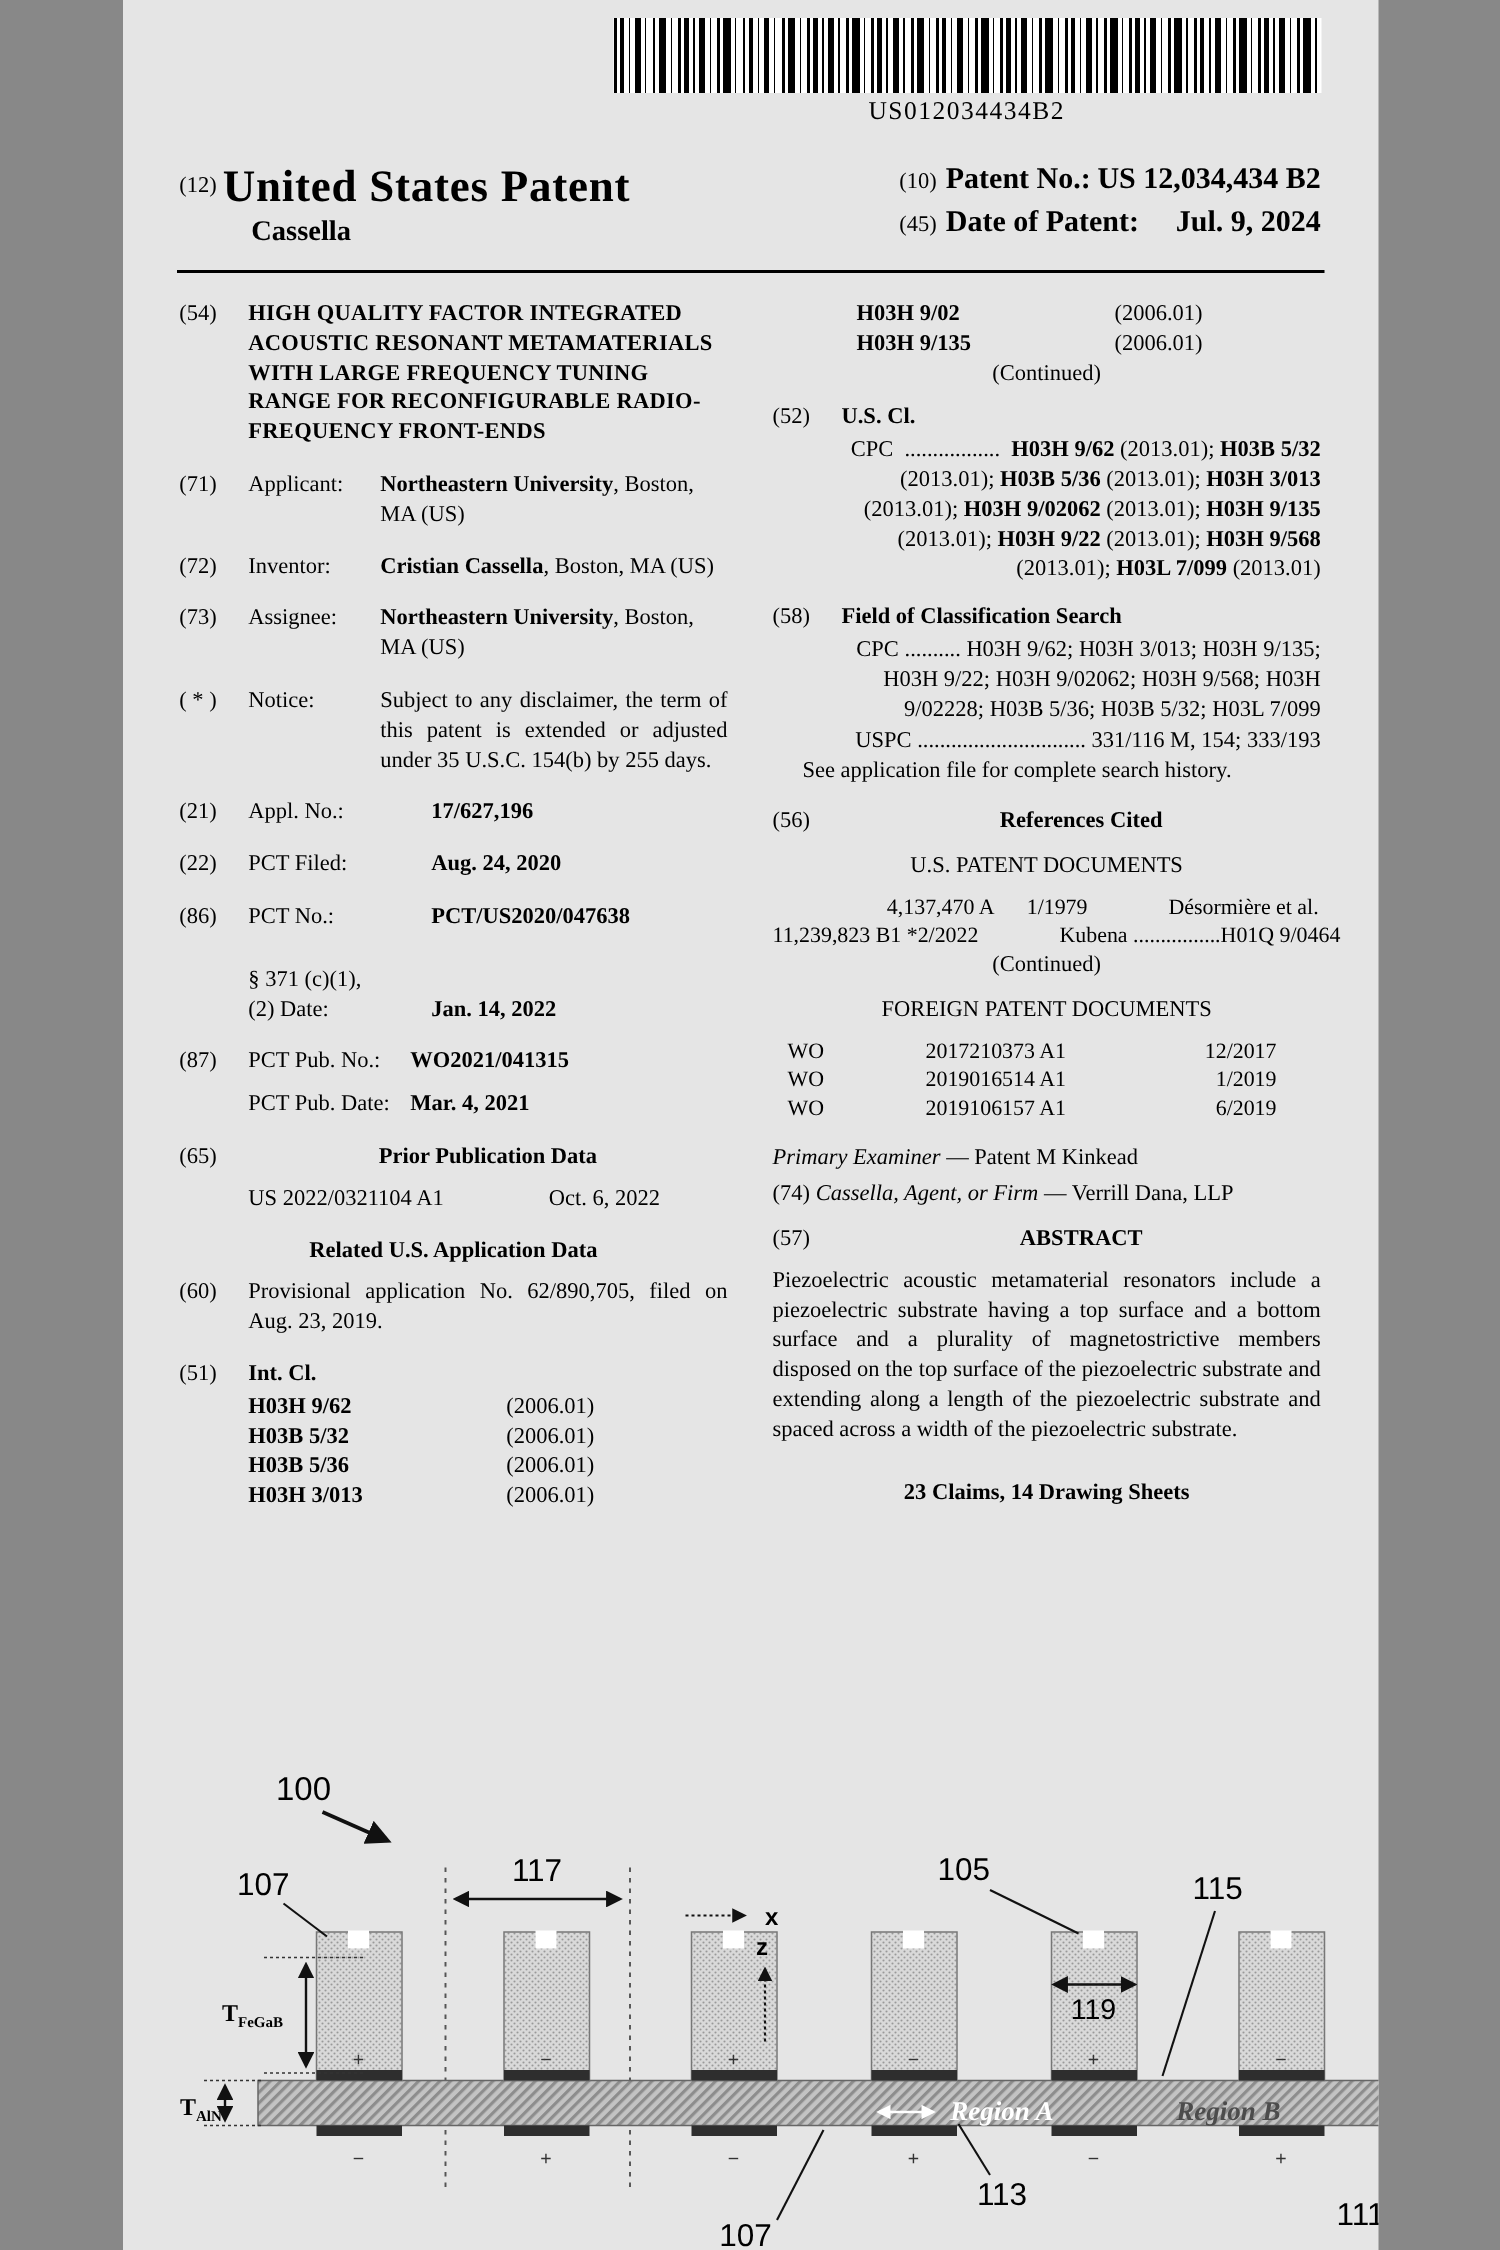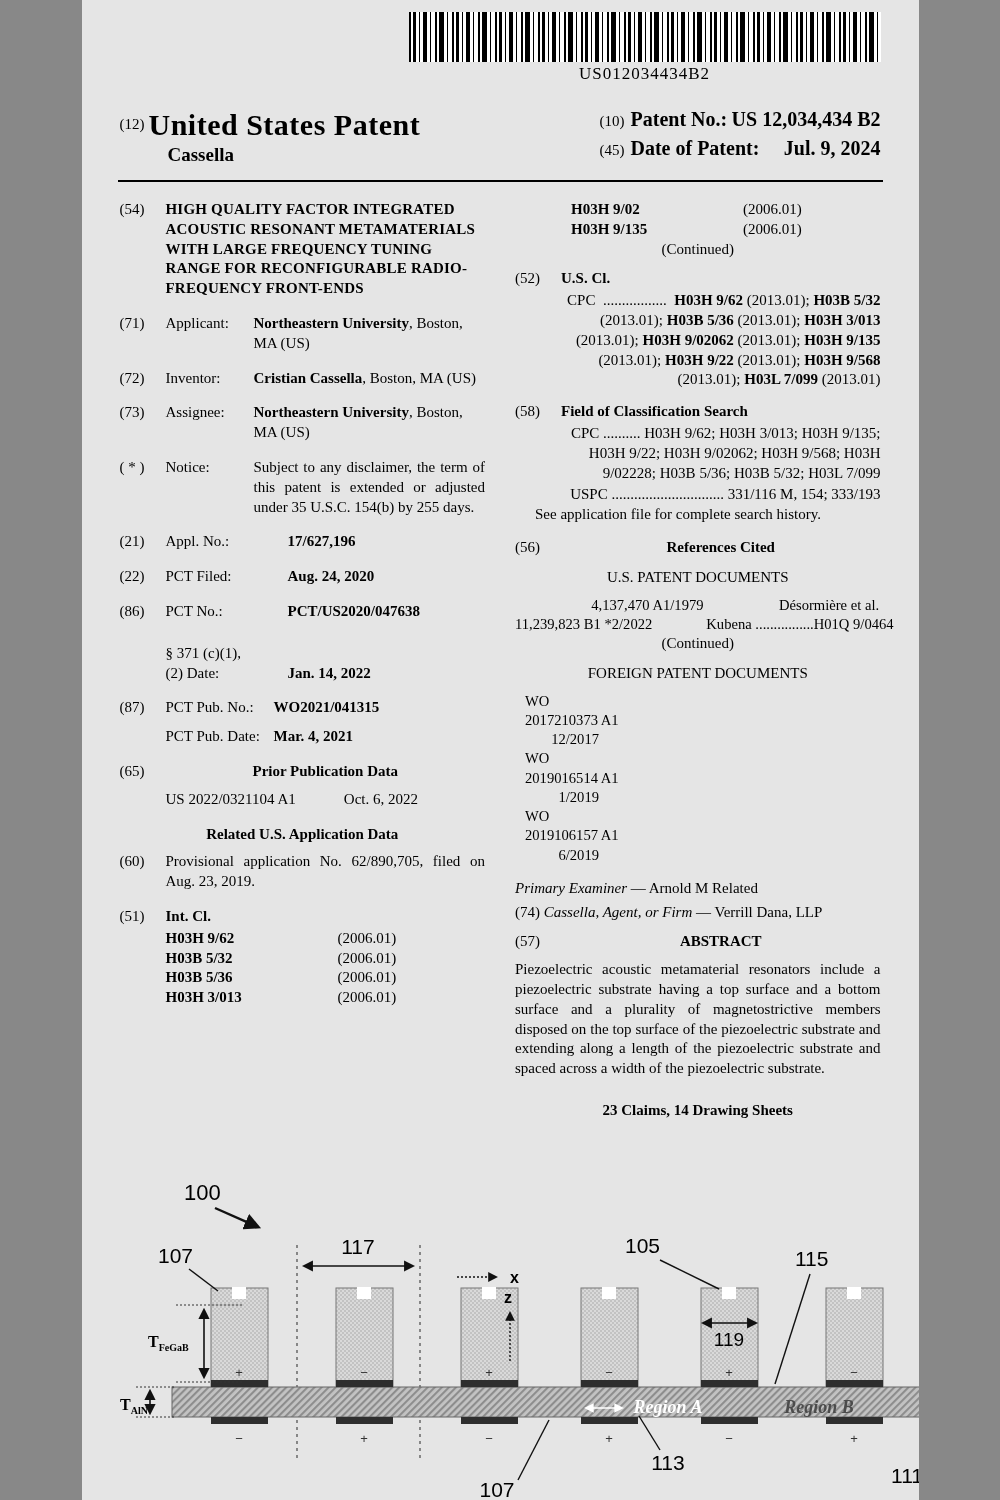--- a/index.html
+++ b/index.html
@@ -40,24 +40,24 @@
   .just{text-align:justify;}
   .ctr{text-align:center;}
   .title54{font-weight:bold;letter-spacing:.2px;}
   .ind{padding-left:46px;}
   .icrow{display:flex;padding-left:46px;}
   .icrow .code{width:172px;}
   .cpcblock{padding-left:20px;text-align:right;margin-top:2px;}
   .heading-c{flex:1;text-align:center;font-weight:bold;}
   .usrow{display:flex;font-size:14.6px;}
   .usrow .pn{width:148px;text-align:right;white-space:nowrap;}
-  .usrow .pd{width:62px;}
+  .usrow .pd{width:62px;text-align:right;}
   .usrow .pa{padding-left:14px;flex:1;white-space:nowrap;margin-left:40px;}
   .usrow .pc{text-align:right;white-space:nowrap;}
-  .frow{display:flex;font-size:14.6px;padding-left:10px;flex-direction:column;}
+  .frow{display:flex;font-size:14.6px;padding-left:10px;}
   .frow .fc{width:92px;}
   .frow .fn{width:160px;}
   .frow .fd{width:74px;text-align:right;}
   .exam{margin:14px 0 4px;}
   .small-gap{margin-bottom:8px;}
   
   .figure{position:absolute;left:30px;top:1150px;}
   svg text{font-family:"Liberation Sans",sans-serif;}
   svg .serifb{font-family:"Liberation Serif",serif;font-weight:bold;}
 </style>
@@ -159,21 +159,21 @@
       </div>
       <div class="ind" style="display:flex;margin-bottom:15px">
         <span style="width:108px">PCT Pub. Date:</span>
         <span class="b">Mar. 4, 2021</span>
       </div>
 
       <div class="row" style="margin-bottom:8px">
         <span class="num">(65)</span>
         <span class="heading-c">Prior Publication Data</span>
       </div>
-      <div class="ind" style="display:flex;gap:48px;margin-bottom:15px">
+      <div class="ind" style="display:flex;gap:70px;margin-bottom:15px">
         <span>US 2022/0321104 A1</span>
         <span>Oct. 6, 2022</span>
       </div>
 
       <div class="ctr b" style="margin-bottom:8px">Related U.S. Application Data</div>
       <div class="row">
         <span class="num">(60)</span>
         <span class="val just">Provisional application No. 62/890,705, filed on Aug. 23, 2019.</span>
       </div>
 
@@ -264,21 +264,21 @@
         <span class="fd">1/2019</span>
       </div>
       <div class="frow">
         <span class="fc">WO</span>
         <span class="fn">2019106157 A1</span>
         <span class="fd">6/2019</span>
       </div>
 
       <div class="exam">
         <span class="it">Primary Examiner</span>
-        <span>— Arnold M Related</span>
+        <span>— Patent M Kinkead</span>
       </div>
       <div class="small-gap">
         <span>(74)</span>
         <span class="it">Cassella, Agent, or Firm</span>
         <span>— Verrill Dana, LLP</span>
       </div>
 
       <div class="row" style="margin:10px 0 8px">
         <span class="num">(57)</span>
         <span class="heading-c">ABSTRACT</span>

